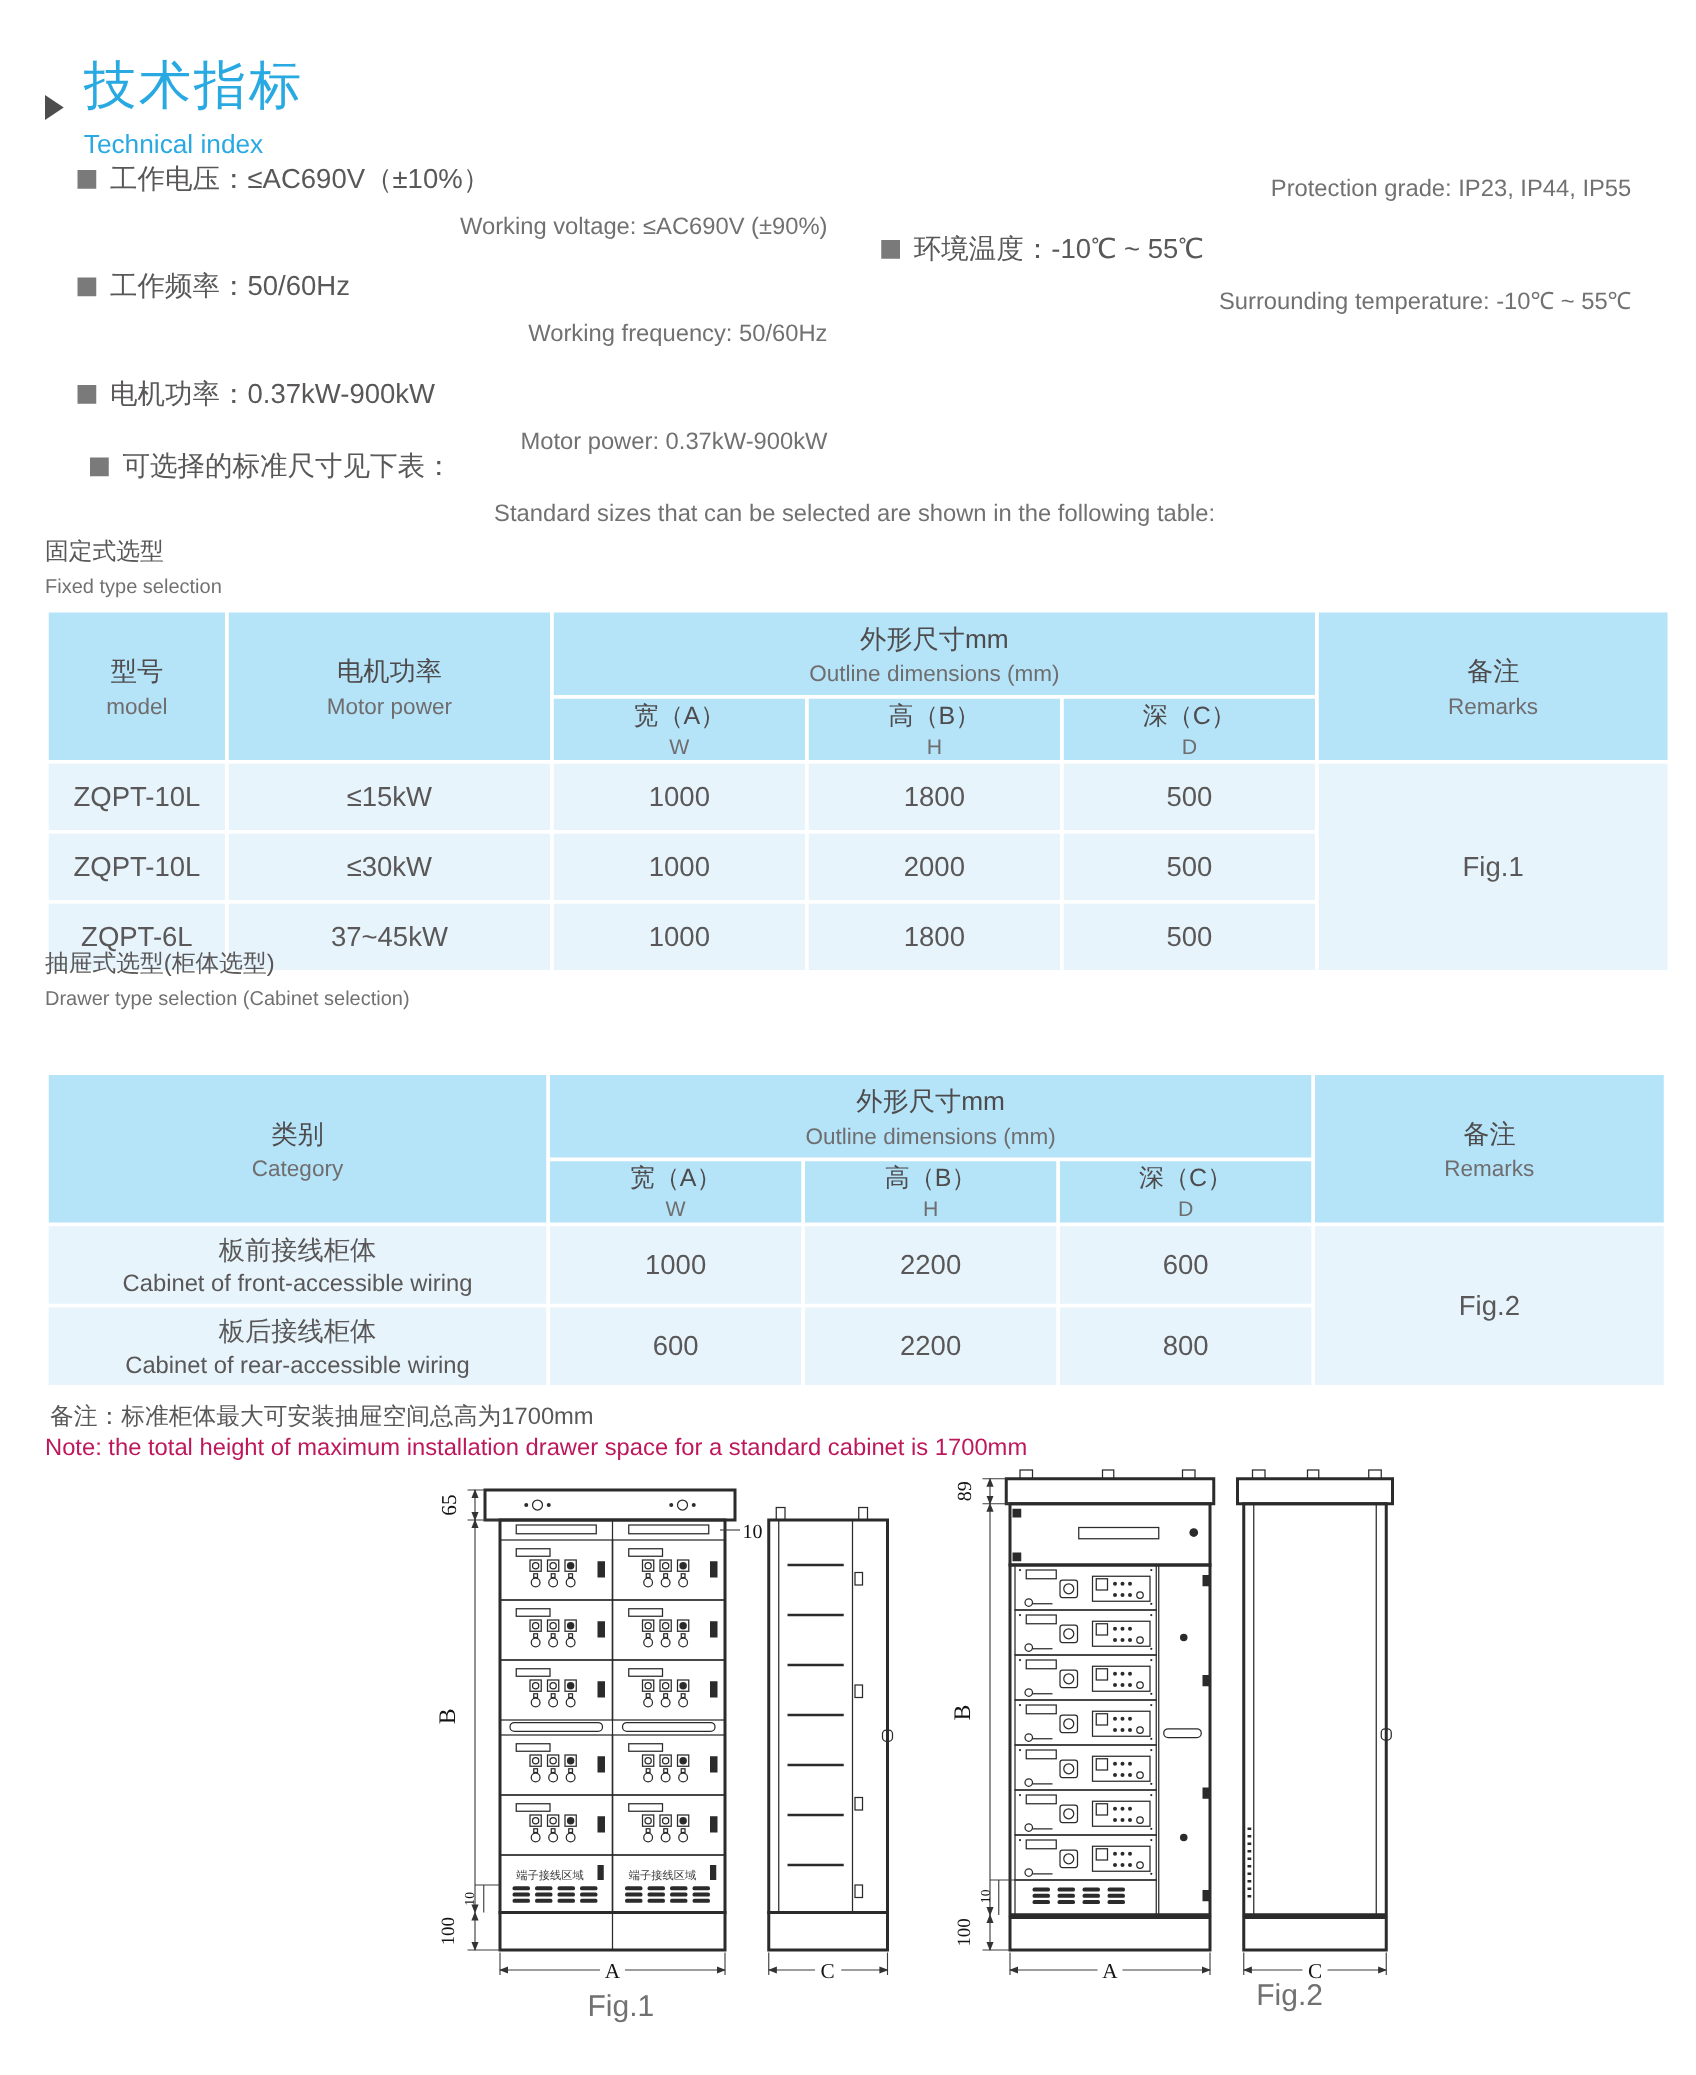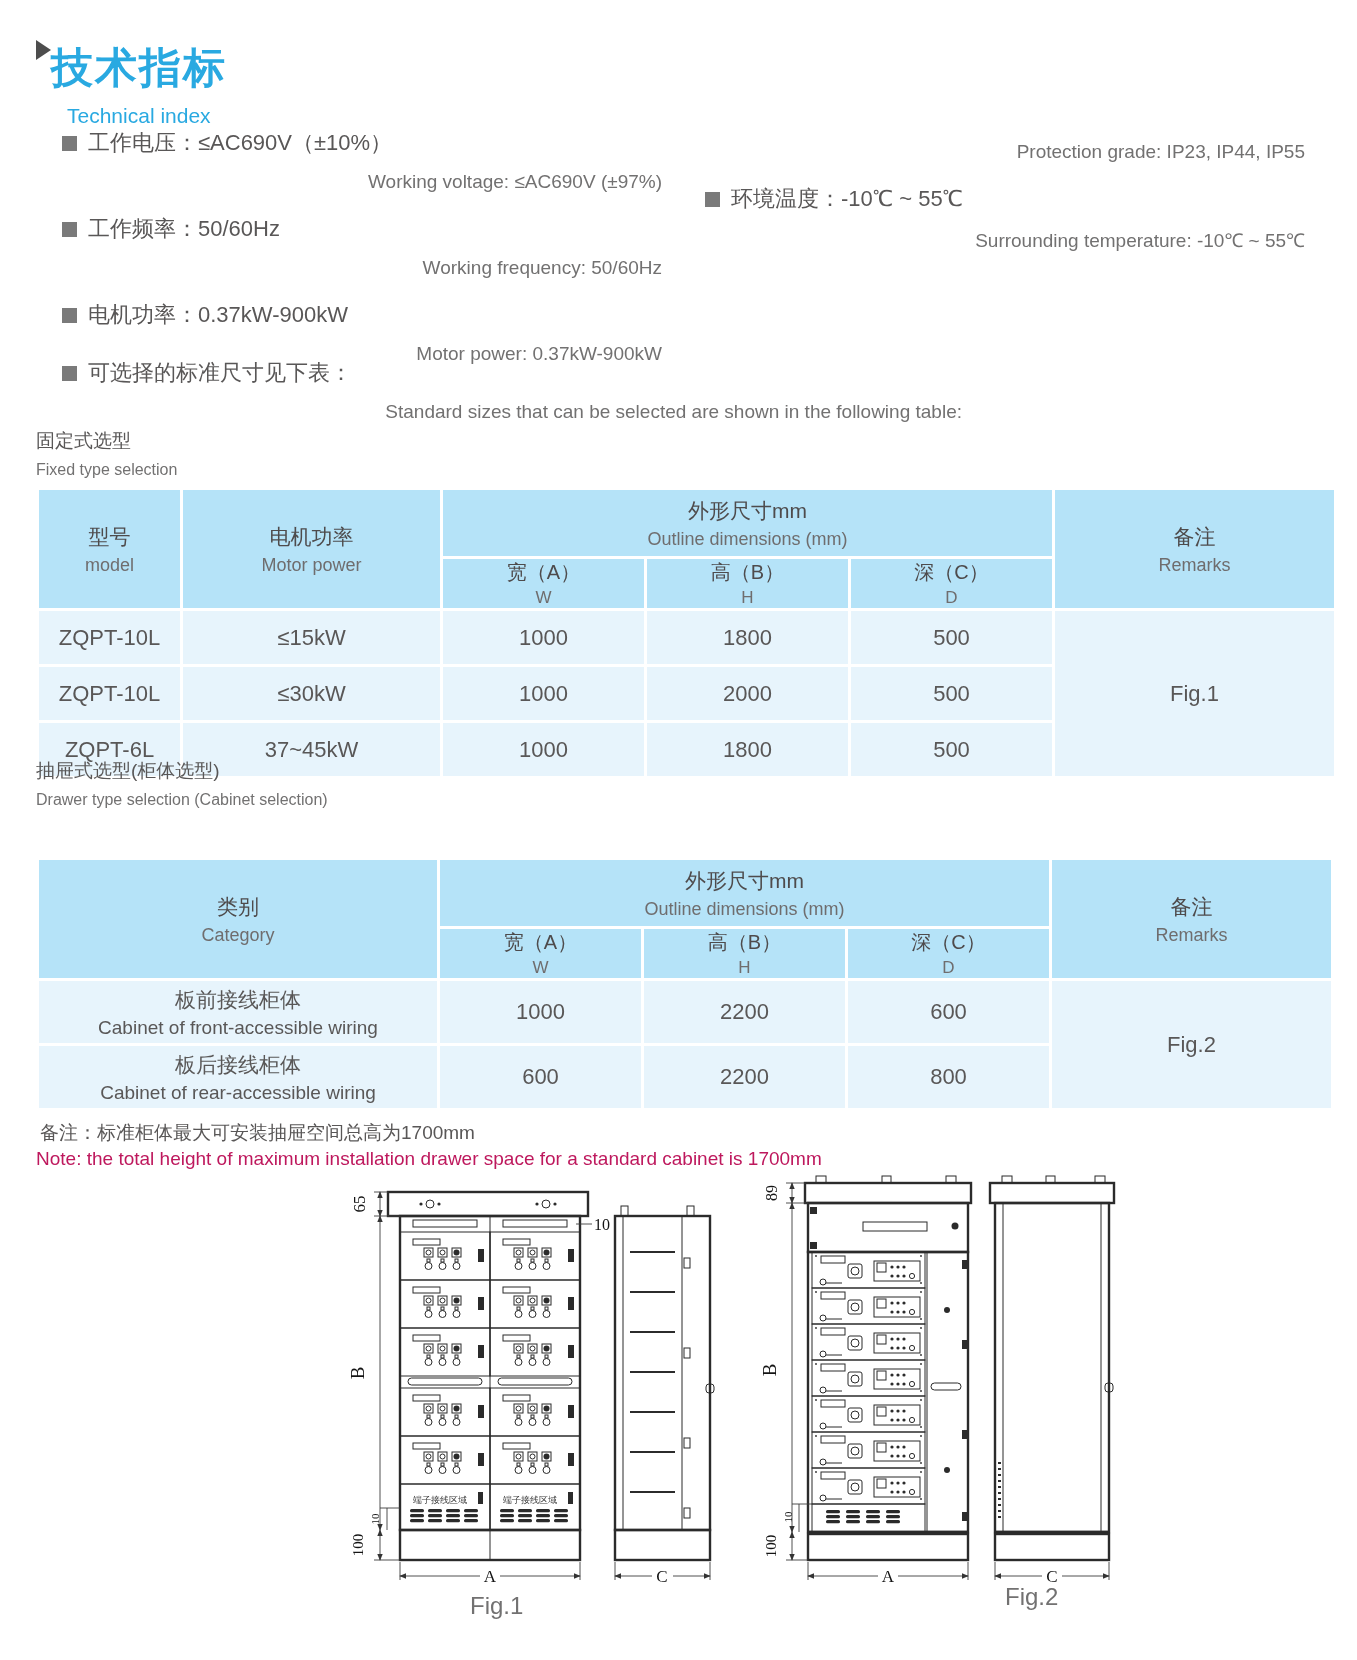--- a/index.html
+++ b/index.html
@@ -1,21 +1,21 @@
 <!DOCTYPE html>
 <html><head>
 <meta charset="utf-8">
 <style>
   html,body{margin:0;padding:0;background:#ffffff;}
   body{width:1357px;height:1660px;position:relative;font-family:"Liberation Sans",sans-serif;color:#595757;}
   .page{position:absolute;inset:0;overflow:hidden;}
 
   
   .hdr{position:absolute;left:36px;top:40px;}
-  .hdr-row{display:flex;align-items:flex-start;font-weight:bold;}
+  .hdr-row{display:flex;align-items:flex-end;gap:16px;}
   .tri{width:0;height:0;border-left:15px solid #4d4d4d;border-top:10px solid transparent;border-bottom:10px solid transparent;}
   .title-cn{font-size:42px;color:#29A9E1;letter-spacing:2px;}
   .title-en{font-size:21px;color:#29A9E1;margin:8px 0 0 31px;}
 
   
   .spec-col{position:absolute;text-align:right;}
   .spec-item{margin-bottom:21px;}
   .spec-cn{display:flex;align-items:center;gap:11px;font-size:22px;color:#595757;}
   .bullet{width:15px;height:15px;background:#7a7a7a;flex:0 0 auto;}
   .spec-en{font-size:19px;color:#727171;margin:13px 0 0 27px;}
@@ -67,21 +67,21 @@
     </div>
     <div class="title-en">Technical index</div>
   </div>
 
   <div class="spec-col" style="left:62px;top:128px;width:600px;">
     <div class="spec-item">
       <div class="spec-cn">
           <span class="bullet"></span>
           <span>工作电压：≤AC690V（±10%）</span>
         </div>
-      <div class="spec-en">Working voltage: ≤AC690V (±97%)</div>
+      <div class="spec-en">Working voltage: ≤AC690V (±90%)</div>
     </div>
     <div class="spec-item">
       <div class="spec-cn">
           <span class="bullet"></span>
           <span>工作频率：50/60Hz</span>
         </div>
       <div class="spec-en">Working frequency: 50/60Hz</div>
     </div>
     <div class="spec-item">
       <div class="spec-cn">
@@ -98,21 +98,21 @@
     </div>
     <div class="spec-item">
       <div class="spec-cn">
           <span class="bullet"></span>
           <span>环境温度：-10℃ ~ 55℃</span>
         </div>
       <div class="spec-en">Surrounding temperature: -10℃ ~ 55℃</div>
     </div>
   </div>
 
-  <div class="spec-col" style="left:62px;top:358px;width:900px;">
+  <div class="spec-col" style="left:72px;top:358px;width:900px;">
     <div class="spec-item">
       <div class="spec-cn">
           <span class="bullet"></span>
           <span>可选择的标准尺寸见下表：</span>
         </div>
       <div class="spec-en">Standard sizes that can be selected are shown in the following table:</div>
     </div>
   </div>
 
   <div class="sec" style="top:428px;">

